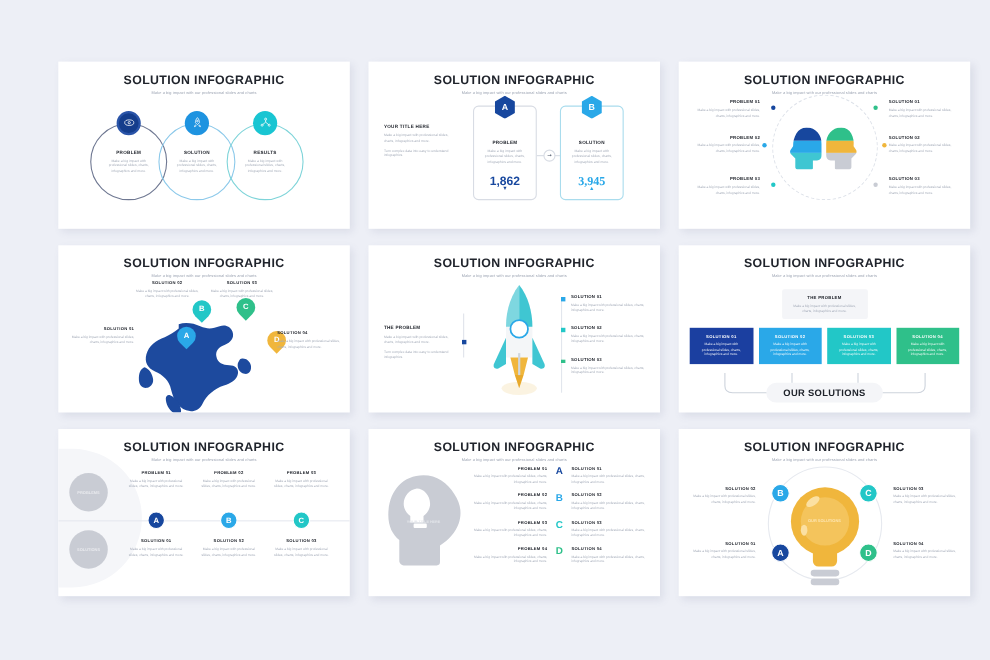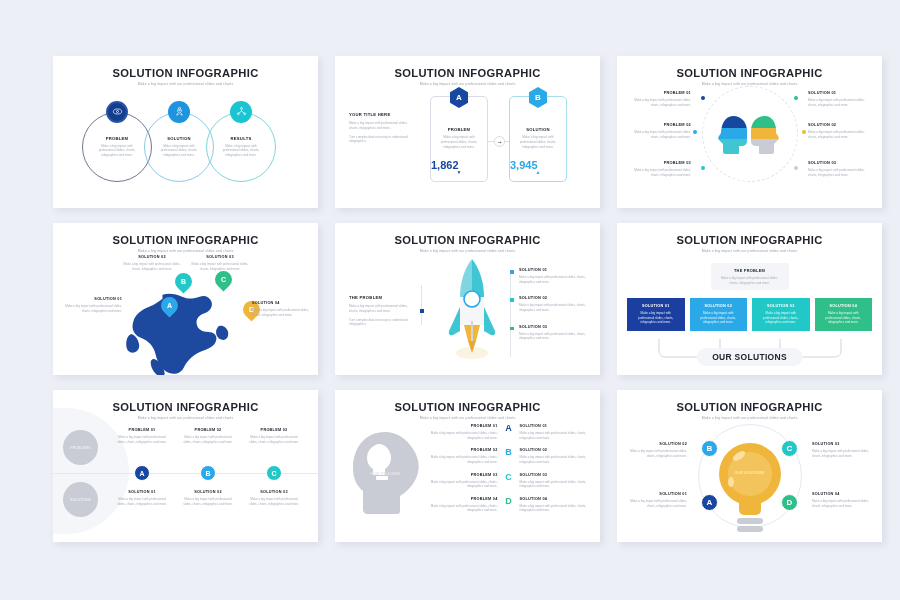--- a/index.html
+++ b/index.html
@@ -72,23 +72,23 @@
     position:absolute; left:50%; transform:translateX(-50%); top:-10px;
     width:21px; height:21px; color:#fff; font-weight:700; font-size:8px;
     display:flex; align-items:center; justify-content:center;
     clip-path:polygon(50% 0,93% 25%,93% 75%,50% 100%,7% 75%,7% 25%);
   }
   .hexbadge.a { background:#17479e; }
   .hexbadge.b { background:#2aa8e8; }
   .s2-card .cap { margin-top:30px; text-align:center; }
   .s2-card .cap .lbl { font-size:4.2px; }
   .s2-card .cap .body-txt { font-size:3.1px; margin-top:3px; padding:0 6px; }
-  .bignum { text-align:left; font-weight:700; font-size:11px; margin-top:10px; }
+  .bignum { text-align:center; font-weight:700; font-size:11px; margin-top:10px; }
   .bignum.blue { color:#17479e; }
-  .bignum.cyan { color:#2aa8e8; }
+  .bignum.cyan { color:#2aa8e8;font-family:Liberation Serif, serif; }
   .numtick { text-align:center; font-size:5px; line-height:.6; }
   .arrow-mid {
     position:absolute; left:159px; top:80px; width:11px; height:11px;
     border:1px solid #d8dce4; border-radius:50%;
     display:flex; align-items:center; justify-content:center;
     font-size:5px; color:#4a5568; background:#fff;
   }
   .connector { position:absolute; top:85px; height:1px; background:#d8dce4; }
 
   

